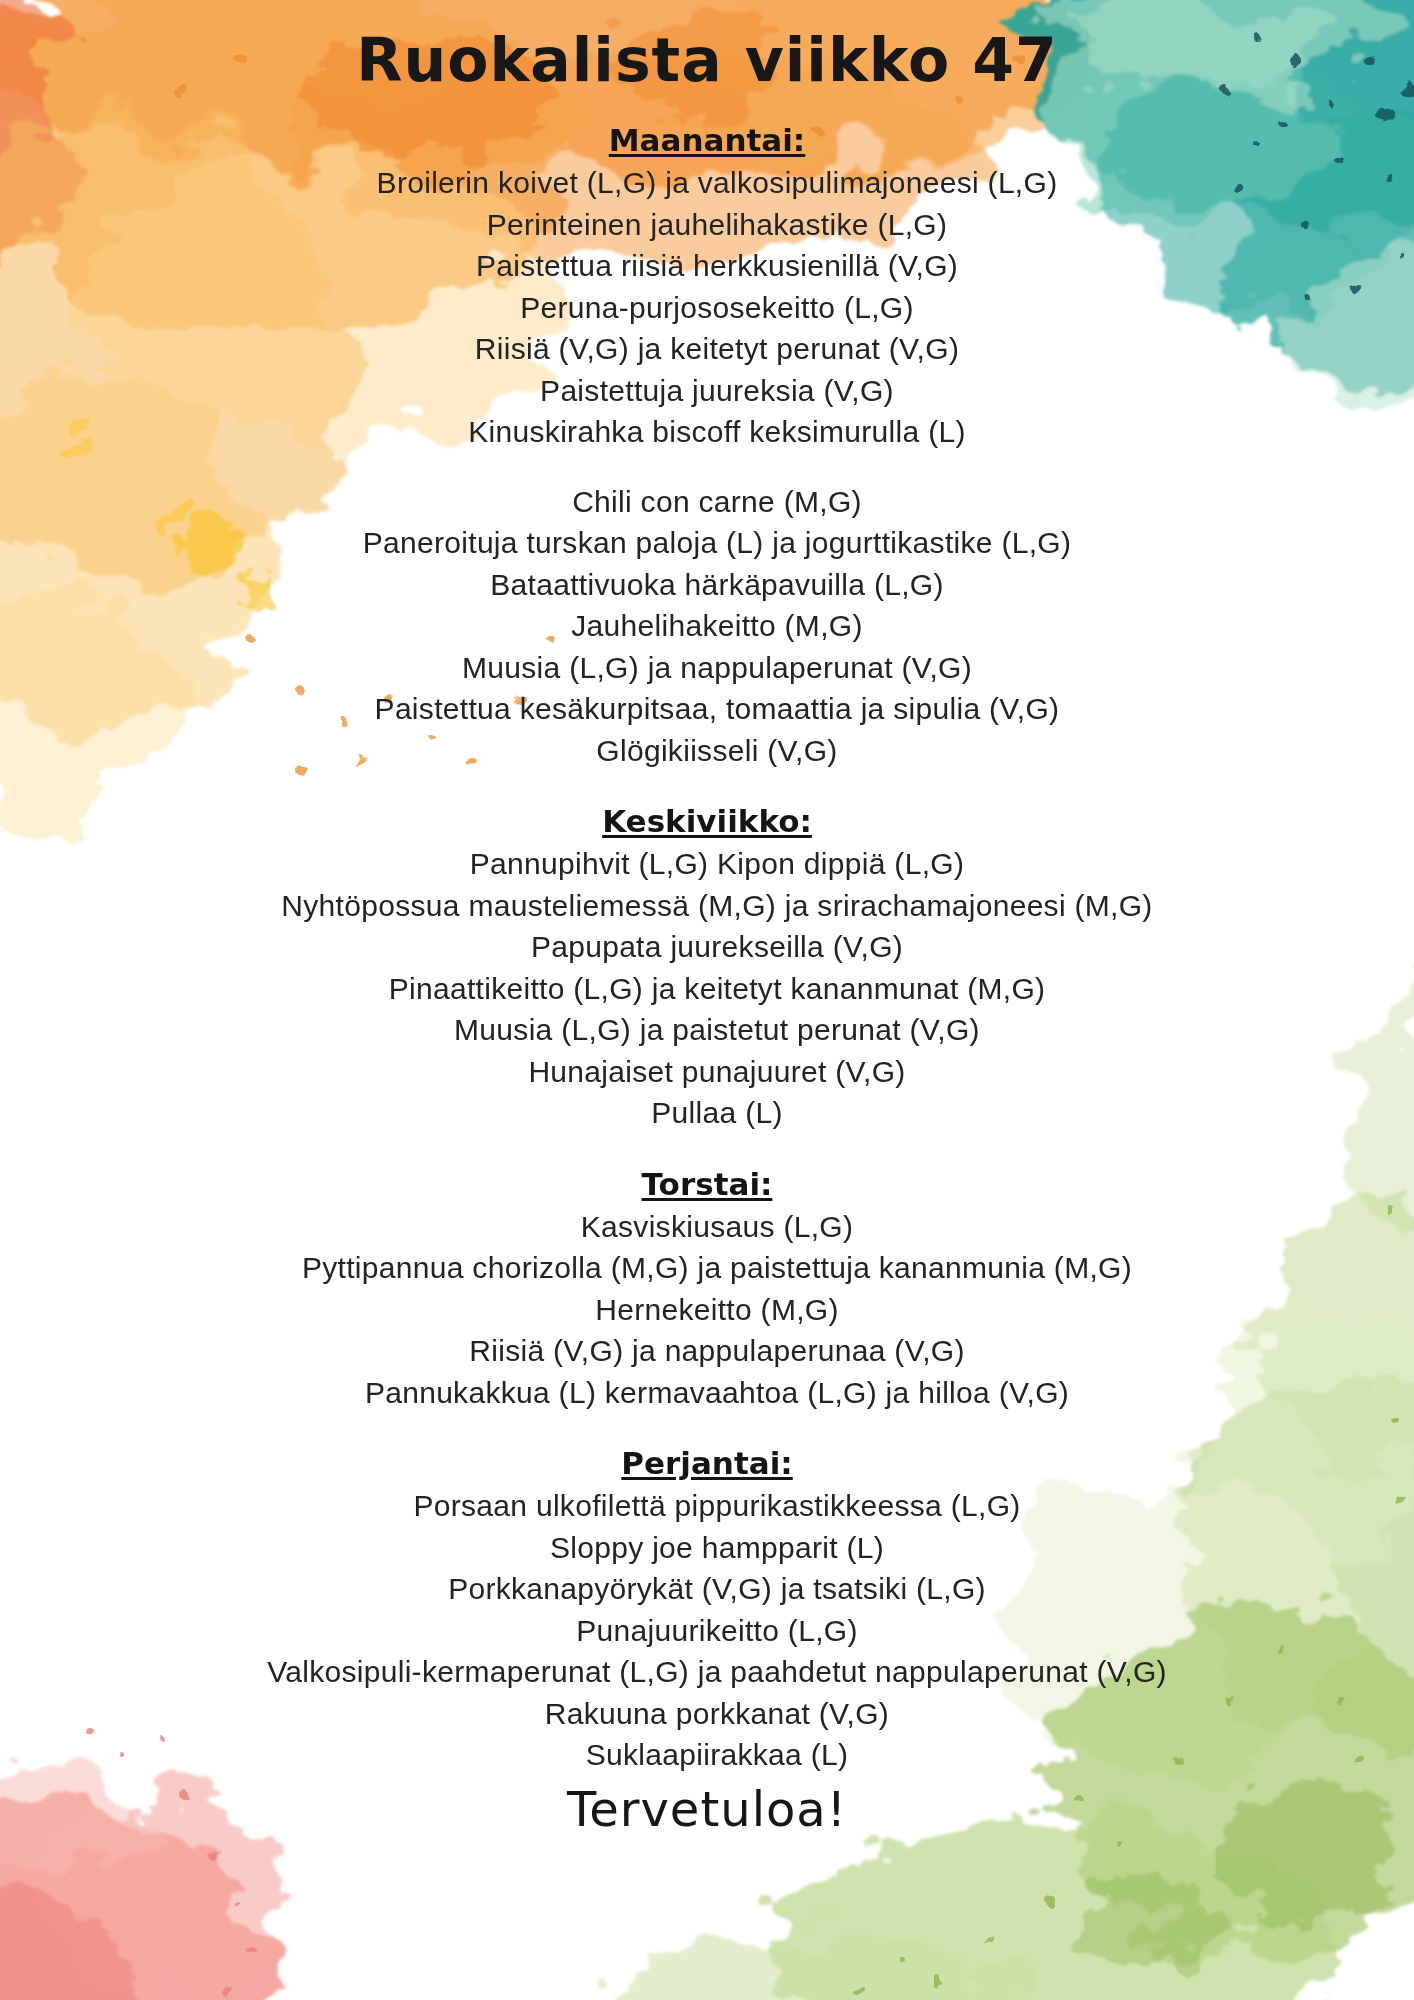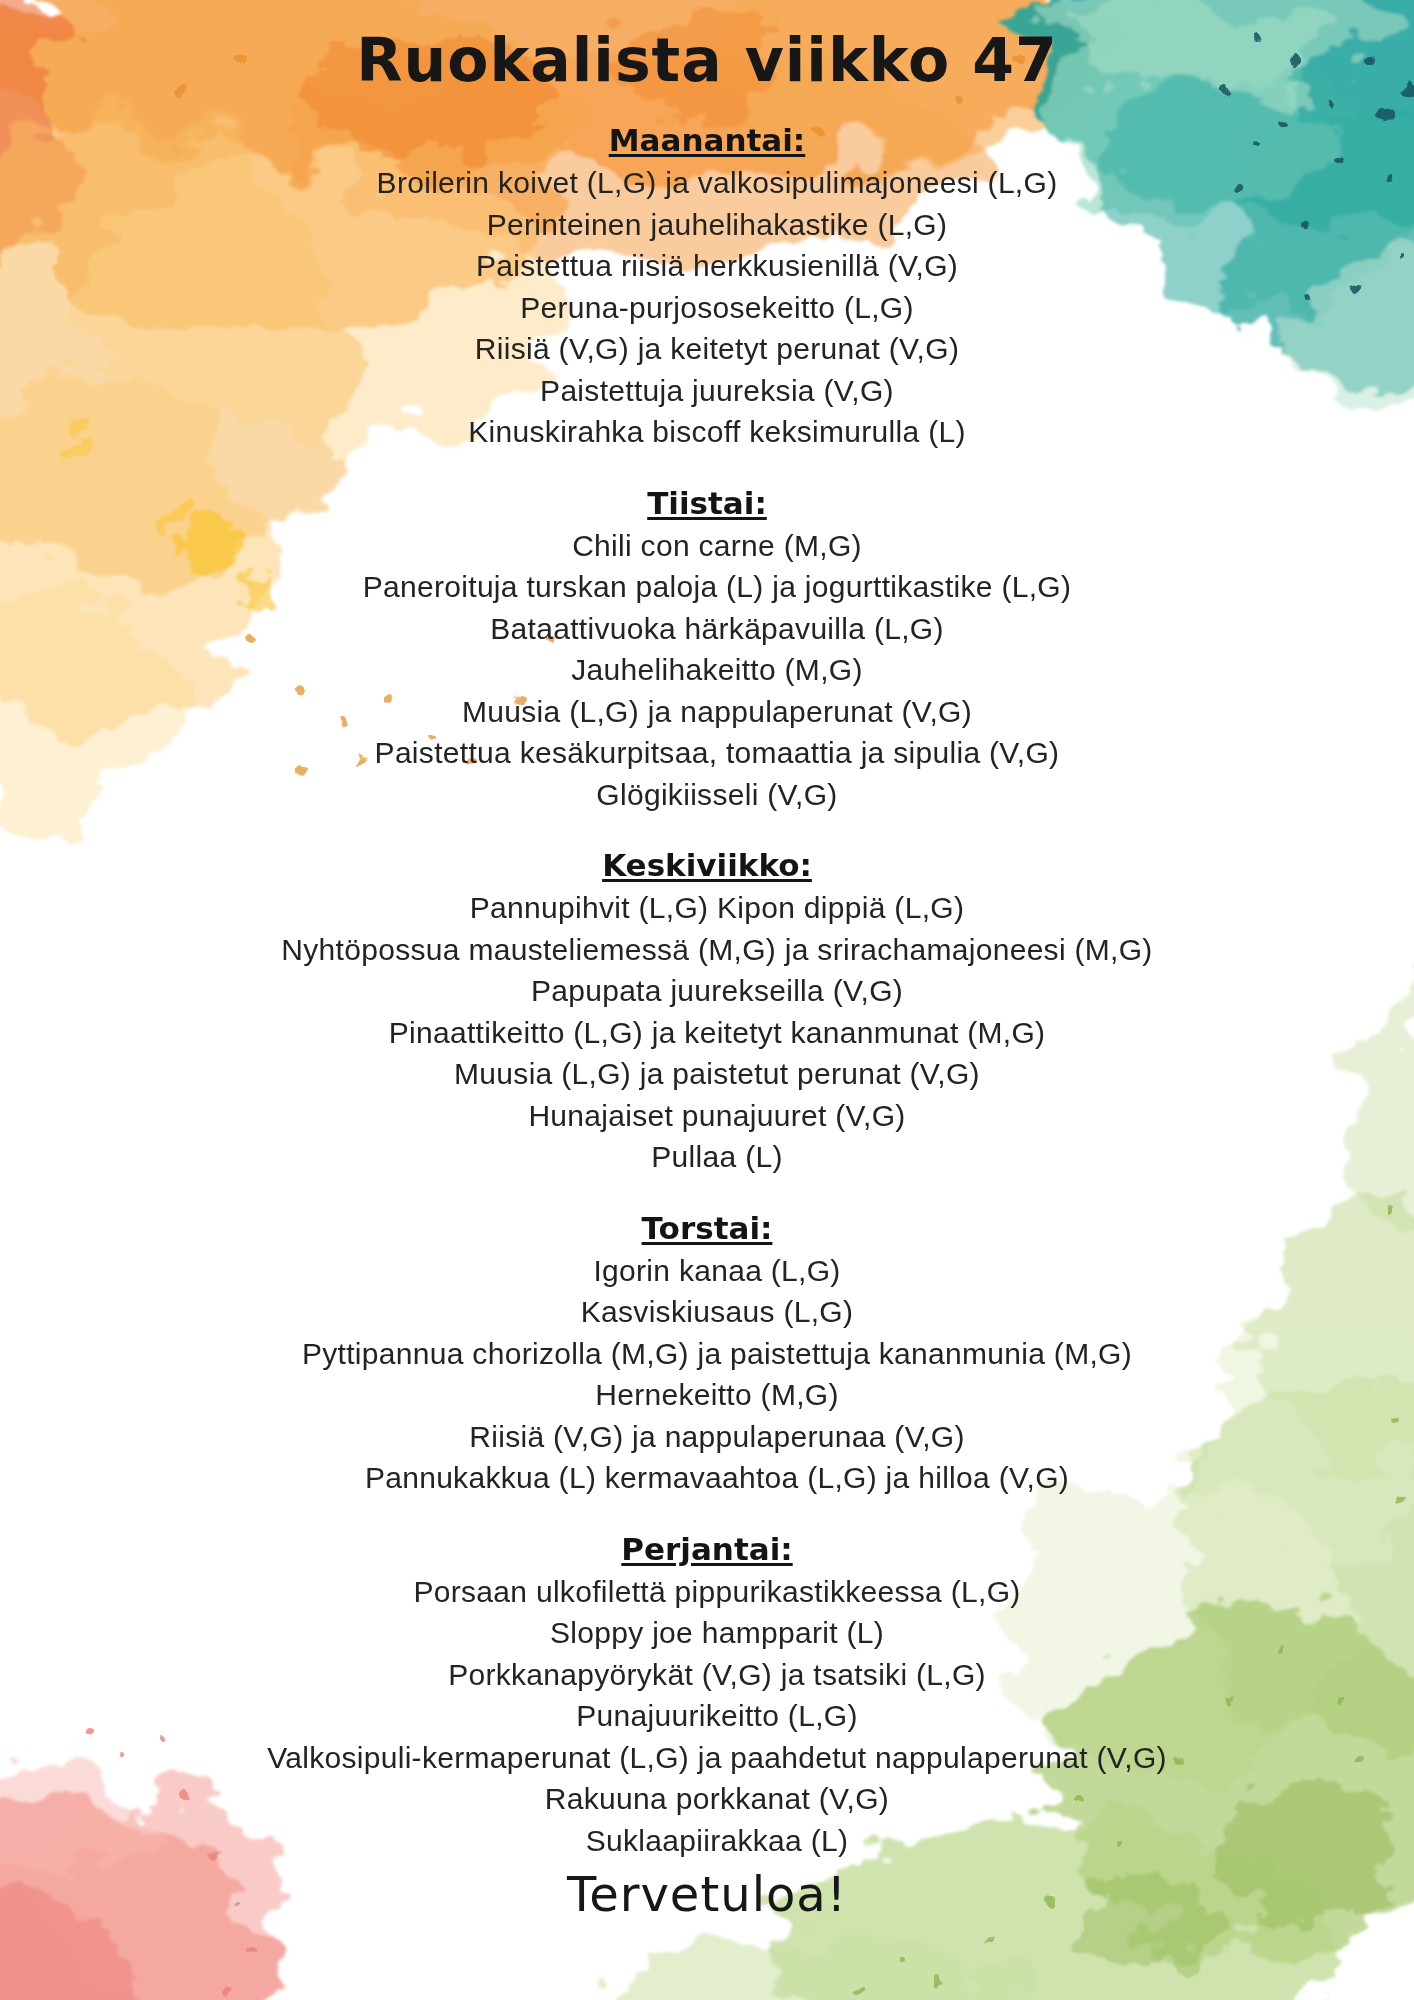--- a/index.html
+++ b/index.html
@@ -197,21 +197,20 @@
       <p class="item">Broilerin koivet (L,G) ja valkosipulimajoneesi (L,G)</p>
       <p class="item">Perinteinen jauhelihakastike (L,G)</p>
       <p class="item">Paistettua riisiä herkkusienillä (V,G)</p>
       <p class="item">Peruna-purjososekeitto (L,G)</p>
       <p class="item">Riisiä (V,G) ja keitetyt perunat (V,G)</p>
       <p class="item">Paistettuja juureksia (V,G)</p>
       <p class="item">Kinuskirahka biscoff keksimurulla (L)</p>
     </section>
 
     <section class="day">
-      <h2 class="day-name">Tiistai:</h2>
       <p class="item">Chili con carne (M,G)</p>
       <p class="item">Paneroituja turskan paloja (L) ja jogurttikastike (L,G)</p>
       <p class="item">Bataattivuoka härkäpavuilla (L,G)</p>
       <p class="item">Jauhelihakeitto (M,G)</p>
       <p class="item">Muusia (L,G) ja nappulaperunat (V,G)</p>
       <p class="item">Paistettua kesäkurpitsaa, tomaattia ja sipulia (V,G)</p>
       <p class="item">Glögikiisseli (V,G)</p>
     </section>
 
     <section class="day">
@@ -220,21 +219,20 @@
       <p class="item">Nyhtöpossua mausteliemessä (M,G) ja srirachamajoneesi (M,G)</p>
       <p class="item">Papupata juurekseilla (V,G)</p>
       <p class="item">Pinaattikeitto (L,G) ja keitetyt kananmunat (M,G)</p>
       <p class="item">Muusia (L,G) ja paistetut perunat (V,G)</p>
       <p class="item">Hunajaiset punajuuret (V,G)</p>
       <p class="item">Pullaa (L)</p>
     </section>
 
     <section class="day">
       <h2 class="day-name">Torstai:</h2>
-      <p class="item">Igorin kanaa (L,G)</p>
       <p class="item">Kasviskiusaus (L,G)</p>
       <p class="item">Pyttipannua chorizolla (M,G) ja paistettuja kananmunia (M,G)</p>
       <p class="item">Hernekeitto (M,G)</p>
       <p class="item">Riisiä (V,G) ja nappulaperunaa (V,G)</p>
       <p class="item">Pannukakkua (L) kermavaahtoa (L,G) ja hilloa (V,G)</p>
     </section>
 
     <section class="day">
       <h2 class="day-name">Perjantai:</h2>
       <p class="item">Porsaan ulkofilettä pippurikastikkeessa (L,G)</p>

